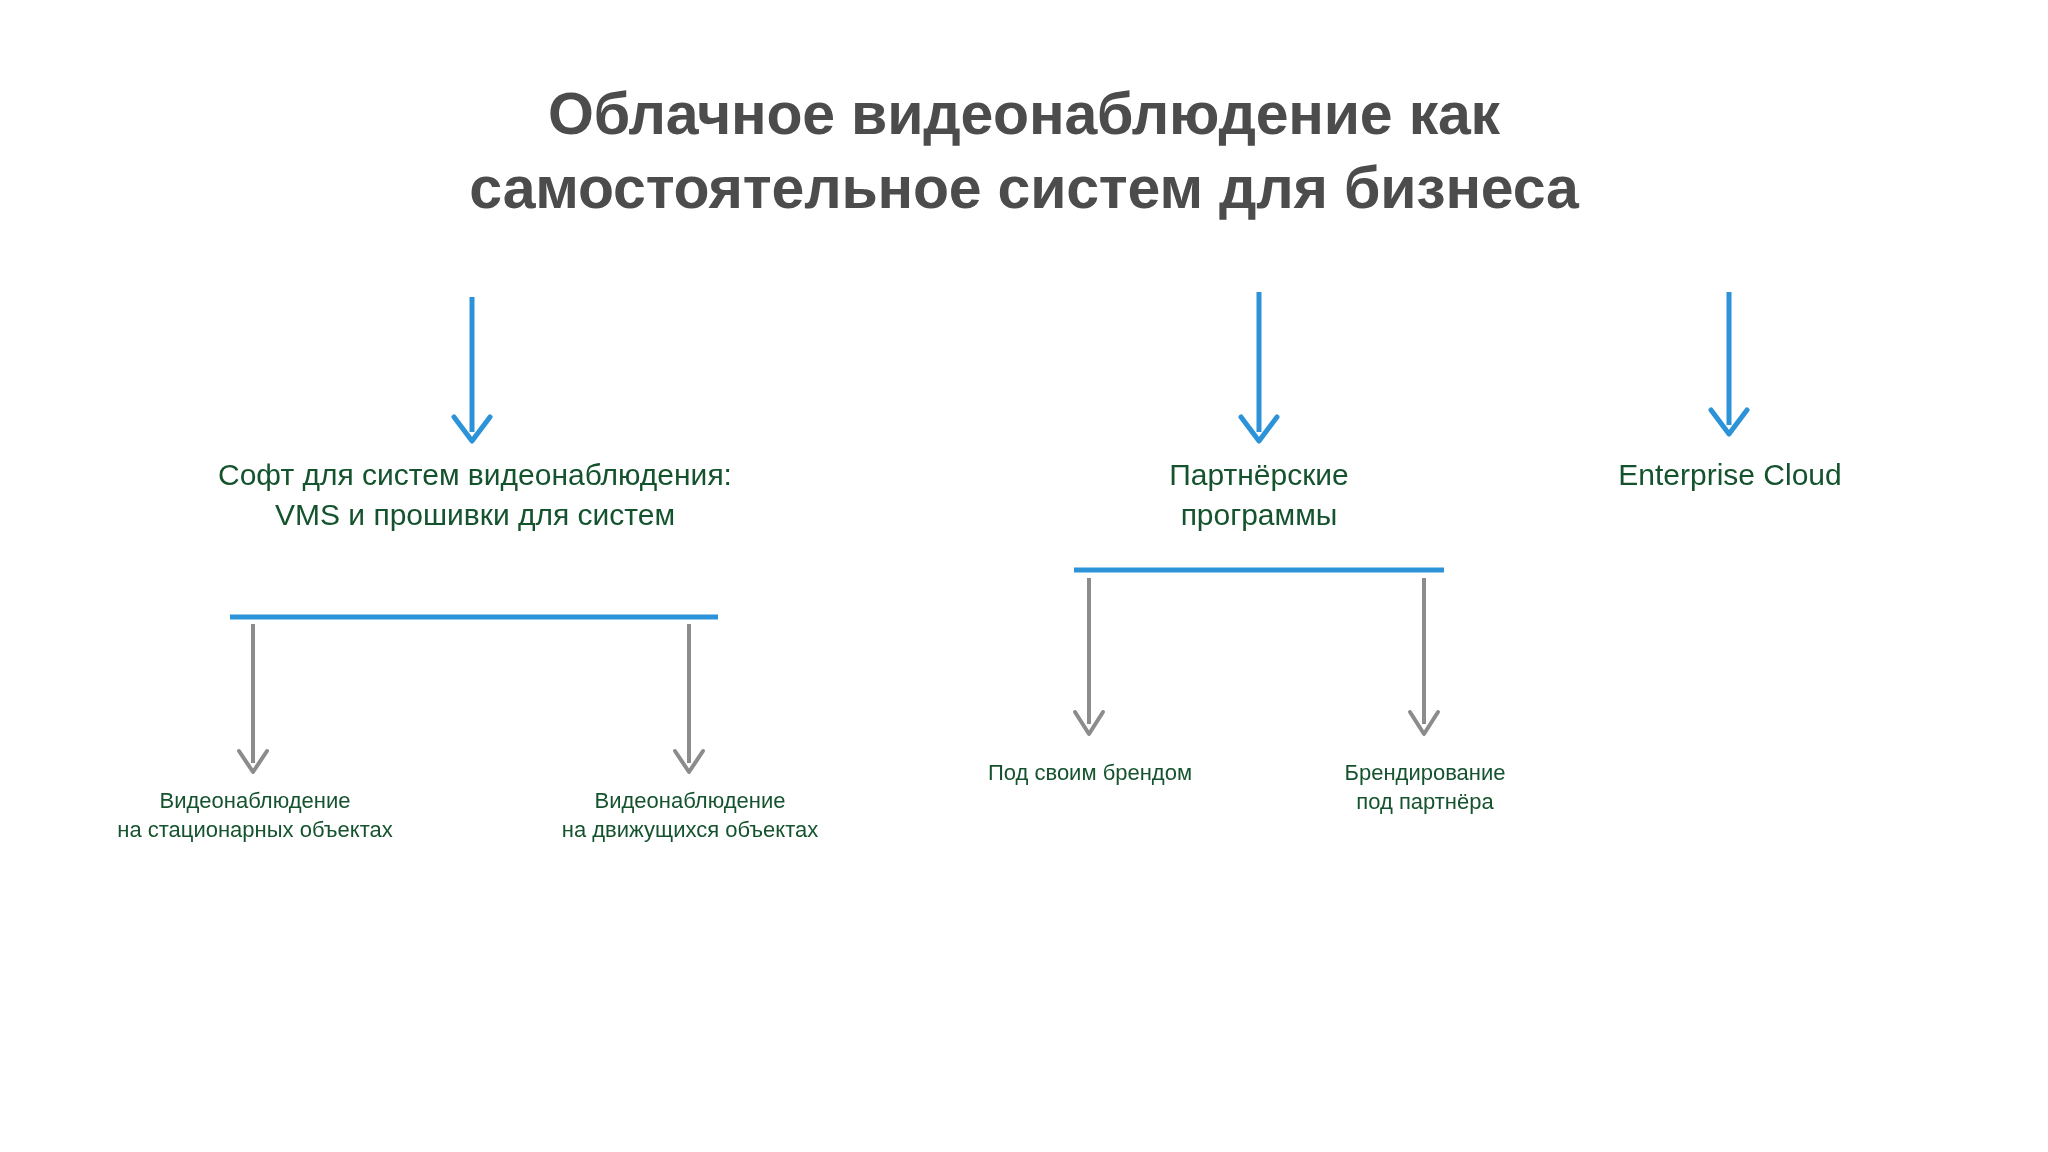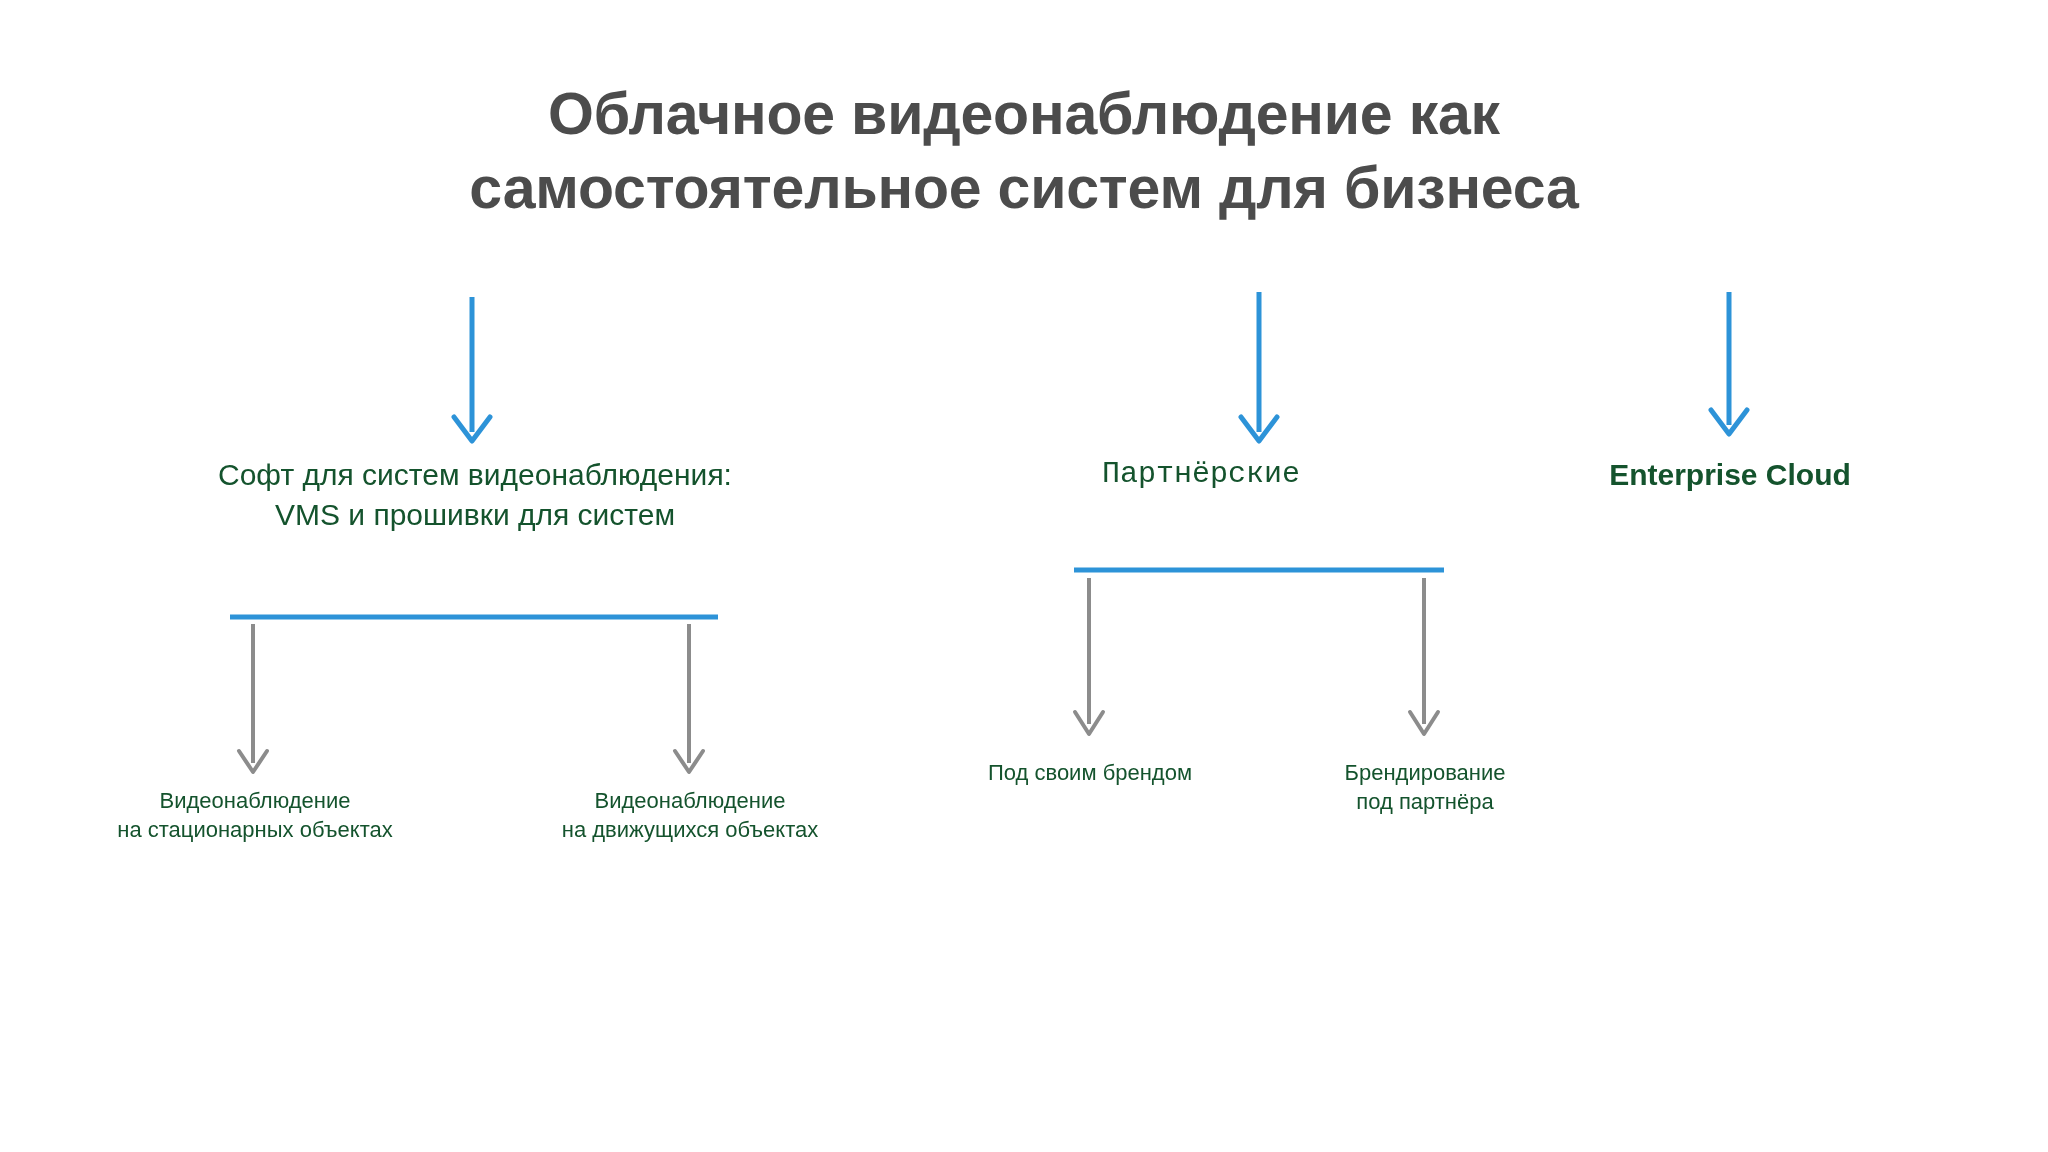--- a/index.html
+++ b/index.html
@@ -57,31 +57,29 @@
   .lvl2 { font-size: 22px; }
 
   
   #node-soft {
     left: 175px;
     top: 455px;
     width: 600px;
   }
   
   #node-partner {
-    left: 1001px;
+    left: 1059px;
     top: 455px;
     width: 400px;
-    font-family: Liberation Mono, monospace;
   }
   
   #node-enterprise {
     left: 1540px;
     top: 455px;
     width: 380px;
-    font-weight: bold;
   }
 
   
   #leaf-stationary {
     left: 30px;
     top: 786px;
     width: 450px;
   }
   #leaf-moving {
     left: 470px;
@@ -167,20 +165,21 @@
     </g>
   </svg>
 
   <div class="node lvl1" id="node-soft">
     <span class="ln">Софт для систем видеонаблюдения:</span>
     <span class="ln">VMS и прошивки для систем</span>
   </div>
 
   <div class="node lvl1" id="node-partner">
     <span class="ln">Партнёрские</span>
+    <span class="ln">программы</span>
   </div>
 
   <div class="node lvl1" id="node-enterprise">
     <span class="ln">Enterprise Cloud</span>
   </div>
 
   <div class="node lvl2" id="leaf-stationary">
     <span class="ln">Видеонаблюдение</span>
     <span class="ln">на стационарных объектах</span>
   </div>

